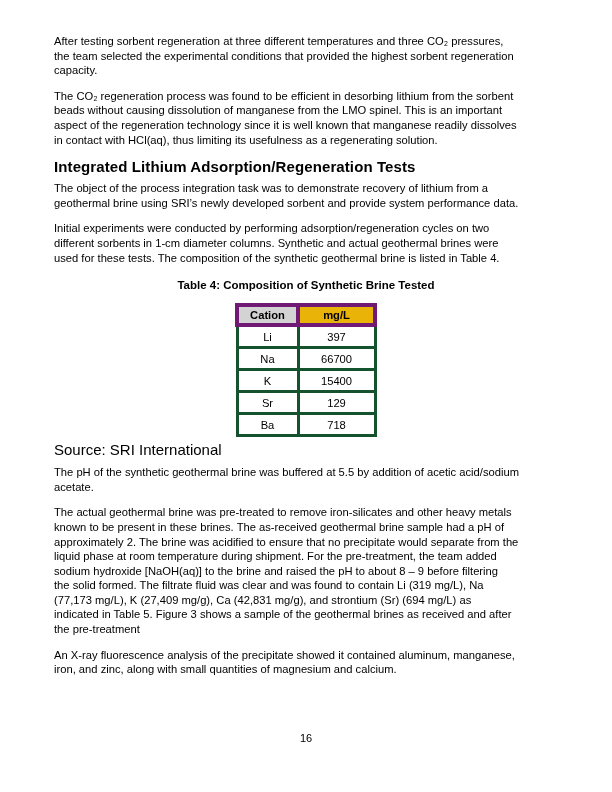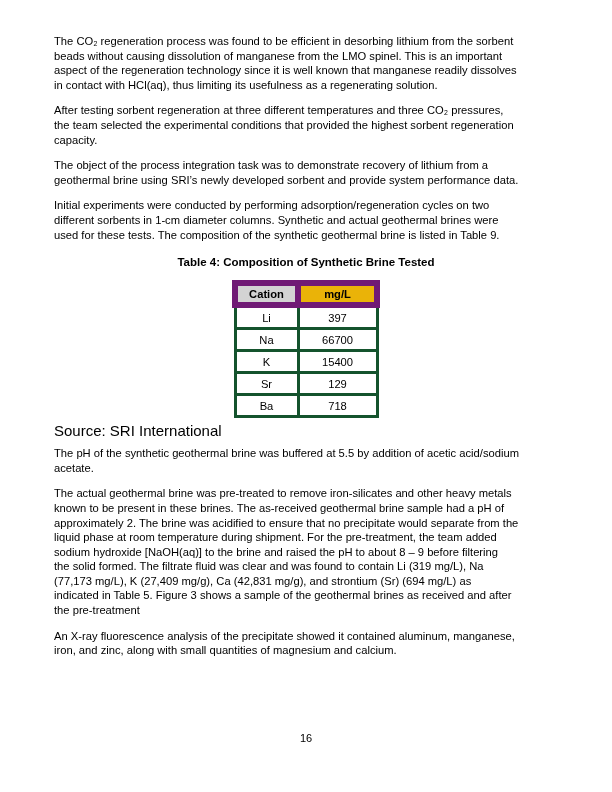--- a/index.html
+++ b/index.html
@@ -43,21 +43,21 @@
     line-height: 14px;
     margin: 13px 0 11px 0;
   }
   table.data-table {
     border-collapse: collapse;
     margin: 0 auto 0 auto;
     font-size: 11.2px;
   }
   table.data-table th {
     background: #d3d3d3;
-    border: 6px solid #701a75;
+    border: 4px solid #701a75;
     font-weight: bold;
     text-align: center;
     padding: 0;
     height: 16px;
     font-size: 11.2px;
   }
   table.data-table th.col-cation { width: 57px; }
   table.data-table th.col-value  { width: 73px; }
   table.data-table td {
     border: 3px solid #14532d;
@@ -79,36 +79,37 @@
     text-align: center;
     font-size: 11px;
     line-height: 14px;
   }
 </style>
 </head>
 <body>
 
 <div class="page">
 
+  <p class="body-text">After testing sorbent regeneration at three different temperatures and three CO₂ pressures,
+the team selected the experimental conditions that provided the highest sorbent regeneration
+capacity.</p>
+
   <p class="body-text">The CO₂ regeneration process was found to be efficient in desorbing lithium from the sorbent
 beads without causing dissolution of manganese from the LMO spinel. This is an important
 aspect of the regeneration technology since it is well known that manganese readily dissolves
 in contact with HCl(aq), thus limiting its usefulness as a regenerating solution.</p>
 
-  <p class="body-text">After testing sorbent regeneration at three different temperatures and three CO₂ pressures,
-the team selected the experimental conditions that provided the highest sorbent regeneration
-capacity.</p>
-
+  <h1 class="section-heading">Integrated Lithium Adsorption/Regeneration Tests</h1>
 
   <p class="body-text">The object of the process integration task was to demonstrate recovery of lithium from a
 geothermal brine using SRI’s newly developed sorbent and provide system performance data.</p>
 
   <p class="body-text">Initial experiments were conducted by performing adsorption/regeneration cycles on two
 different sorbents in 1-cm diameter columns. Synthetic and actual geothermal brines were
-used for these tests. The composition of the synthetic geothermal brine is listed in Table 9.</p>
+used for these tests. The composition of the synthetic geothermal brine is listed in Table 4.</p>
 
   <div class="table-caption">Table 4: Composition of Synthetic Brine Tested</div>
 
   <table class="data-table">
     <thead>
       <tr>
         <th class="col-cation" style="background-color: rgb(211, 211, 211);">Cation</th>
         <th class="col-value" style="background-color: #eab308;">mg/L</th>
       </tr>
     </thead>

